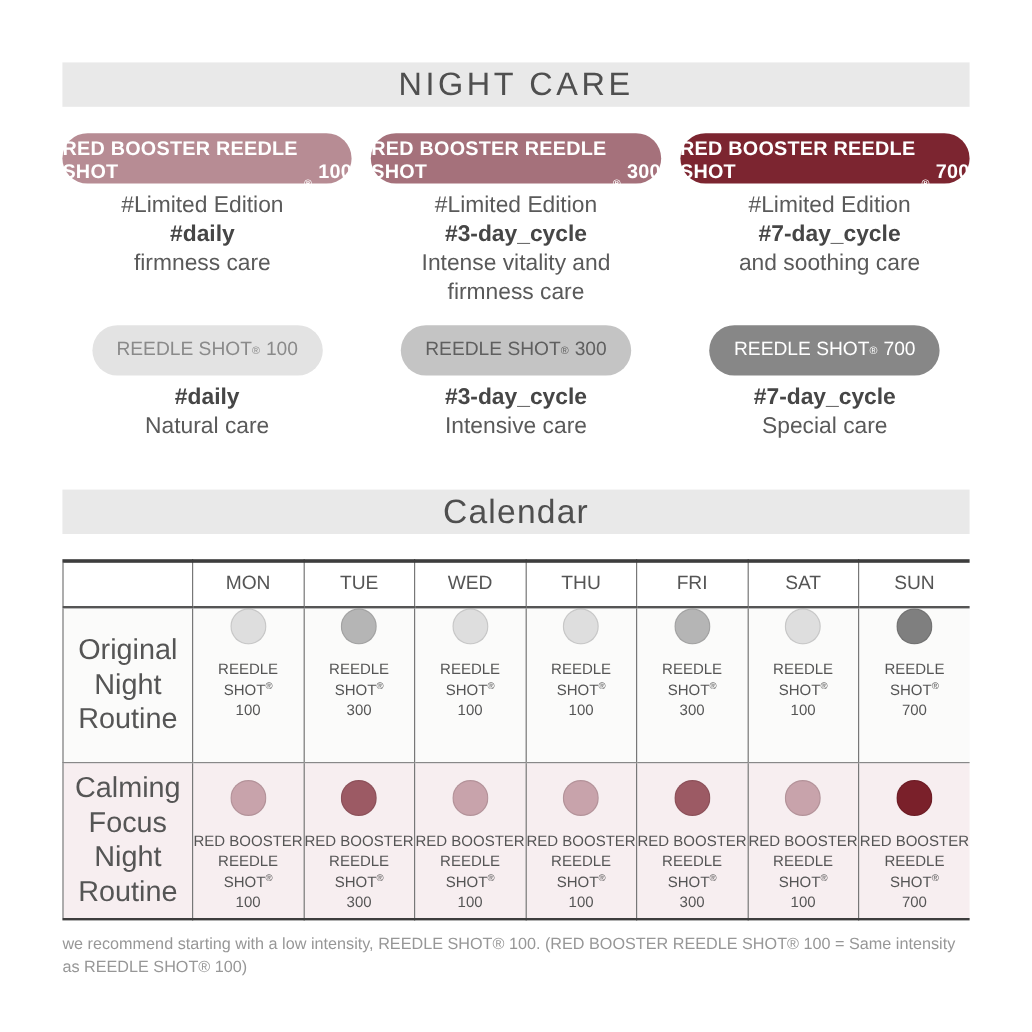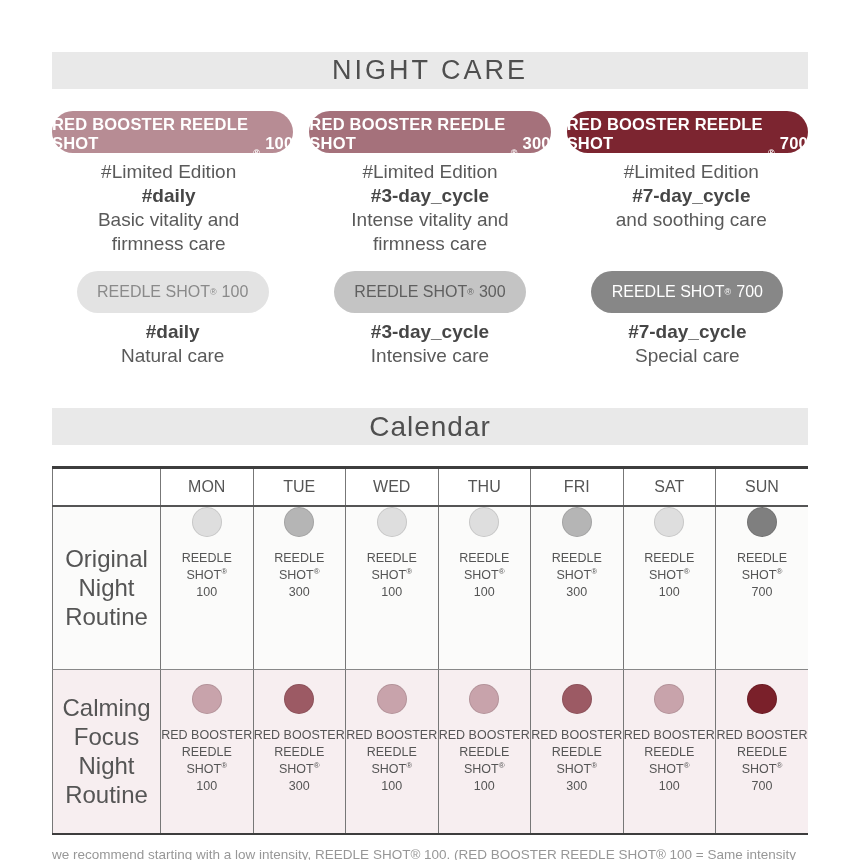--- a/index.html
+++ b/index.html
@@ -24,21 +24,21 @@
   .base-col { flex: 1; text-align: center; }
   .base-pill { display: inline-flex; align-items: center; justify-content: center; width: 192px; height: 42px; border-radius: 21px; font-size: 16px; font-weight: 500; }
   .base-pill .pill-num { margin-left: 5px; }
 
   .base-desc-row { display: flex; gap: 16px; margin-top: 7px; text-align: center; }
 
   table.cal { width: 100%; margin-top: 21px; border-collapse: collapse; table-layout: fixed; border-top: 3px solid #3d3d3d; border-bottom: 2px solid #3d3d3d; }
   table.cal col.label-col { width: 108px; }
   table.cal th, table.cal td { border-left: 1px solid #777; padding: 0; }
   table.cal thead th { height: 38px; font-size: 16px; font-weight: 300; color: #555; border-bottom: 2px solid #555; }
-  table.cal tbody tr { height: 164px; }
+  table.cal tbody tr { height: 130px; }
   table.cal tbody tr.row-original { background: #fbfbfa; }
   table.cal tbody tr.row-original td { border-bottom: 1px solid #888; }
   table.cal tbody tr.row-calming { background: #f7eef0; }
   .row-label { font-size: 24px; line-height: 29px; font-weight: 300; color: #555; text-align: center; vertical-align: middle; }
   td.cell { vertical-align: top; text-align: center; padding-top: 18px; }
   tr.row-calming td.cell { padding-top: 14px; }
   .dot { width: 30px; height: 30px; border-radius: 50%; margin: 0 auto 13px; border: 1px solid rgba(0,0,0,0.10); }
   .cell-text { font-size: 12.5px; line-height: 17px; color: #555; }
   .cell-text sup.reg { font-size: 8px; }
 
@@ -68,21 +68,20 @@
       <span>RED BOOSTER REEDLE SHOT</span>
         <sup class="reg">®</sup>
         <span class="pill-num">700</span>
     </div>
   </div>
 
   <div class="desc-row">
     <div class="desc-col">
       <div>#Limited Edition</div>
       <div class="tag-cycle">#daily</div>
-      <div>Basic vitality and</div>
       <div>firmness care</div>
     </div>
     <div class="desc-col">
       <div>#Limited Edition</div>
       <div class="tag-cycle">#3-day_cycle</div>
       <div>Intense vitality and</div>
       <div>firmness care</div>
     </div>
     <div class="desc-col">
       <div>#Limited Edition</div>

